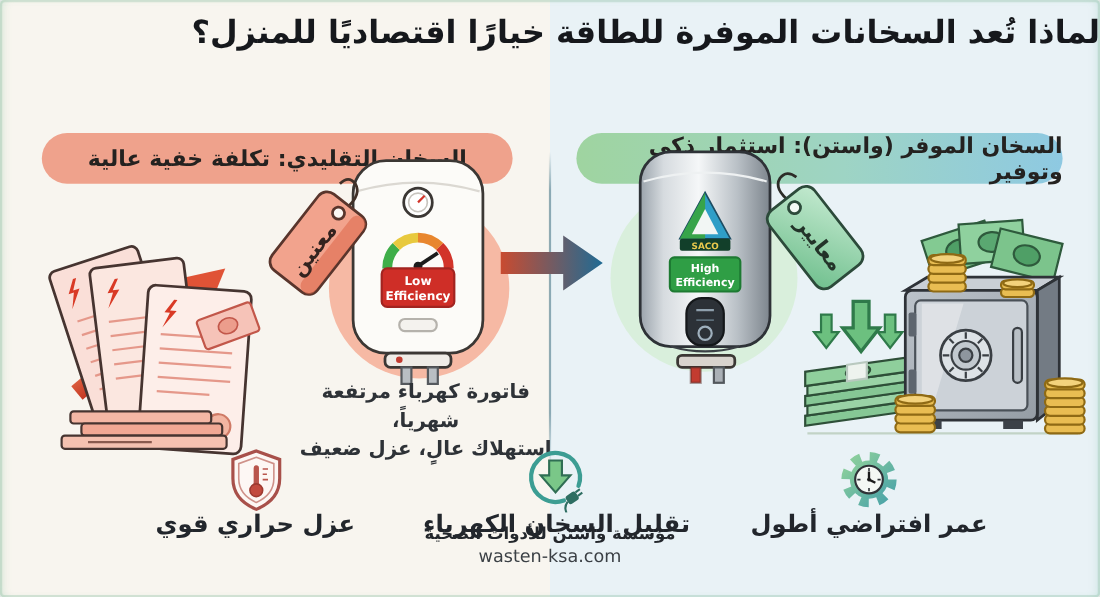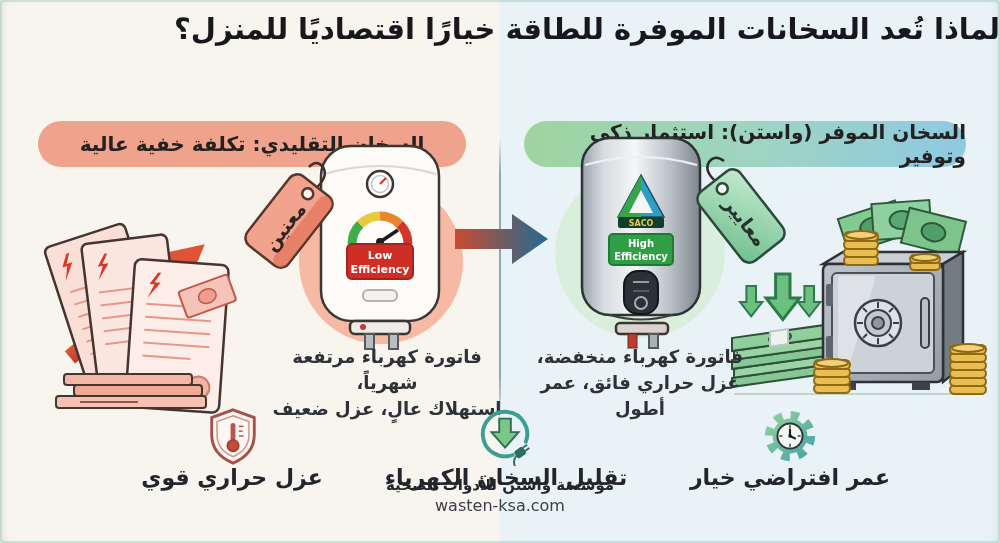--- a/index.html
+++ b/index.html
@@ -330,24 +330,20 @@
           <rect x="224" y="147" width="36" height="9" rx="4.5"></rect>
           <ellipse cx="242" cy="150" rx="16" ry="4" fill="#f3d27c"></ellipse>
         </g>
     </g>
   </svg>
 
   <div class="abs desc desc-trad">
     <span style="display:block">فاتورة كهرباء مرتفعة شهرياً،</span>
     <span style="display:block">استهلاك عالٍ، عزل ضعيف</span>
   </div>
-  <div class="abs desc desc-eff">
-    <span style="display:block">فاتورة كهرباء منخفضة،</span>
-    <span style="display:block">عزل حراري فائق، عمر أطول</span>
-  </div>
 
   <svg class="abs" style="left:204px;top:406px;" width="58" height="60" viewBox="0 0 60 62">
     <path d="M30 4 L52 12 V30 C52 45 42 54 30 59 C18 54 8 45 8 30 V12 Z" fill="#fdf7f4" stroke="#a8504a" stroke-width="3"></path>
     <path d="M30 10 L46.5 16 V30 C46.5 41.5 39 48.5 30 52.5 C21 48.5 13.5 41.5 13.5 30 V16 Z" fill="none" stroke="#cf9189" stroke-width="1.5"></path>
     <line x1="30" y1="20" x2="30" y2="38" stroke="#b9554c" stroke-width="5" stroke-linecap="round"></line>
     <circle cx="30" cy="41" r="6" fill="#c24a3e" stroke="#9e3a30" stroke-width="1.5"></circle>
     <g stroke="#b9554c" stroke-width="1.5">
       <line x1="36" y1="21" x2="41" y2="21"></line>
         <line x1="36" y1="26" x2="40" y2="26"></line>
         <line x1="36" y1="31" x2="41" y2="31"></line>
@@ -380,18 +376,18 @@
     <g stroke="#2f3338" stroke-width="1.5">
       <line x1="30" y1="20" x2="30" y2="23"></line>
         <line x1="30" y1="39" x2="30" y2="42"></line>
       <line x1="19" y1="31" x2="22" y2="31"></line>
         <line x1="38" y1="31" x2="41" y2="31"></line>
     </g>
     <line x1="30" y1="31" x2="30" y2="23.5" stroke="#1c1c1c" stroke-width="2.2"></line>
     <line x1="30" y1="31" x2="36" y2="34" stroke="#1c1c1c" stroke-width="2.2"></line>
     <circle cx="30" cy="31" r="1.8" fill="#1c1c1c"></circle>
   </svg>
-  <div class="abs feature-label" style="left:665px;top:465px;width:250px;">عمر افتراضي خيار</div>
+  <div class="abs feature-label" style="left:665px;top:465px;width:250px;">عمر افتراضي أطول</div>
 
   <div class="abs footer-company">مؤسسة واستن للأدوات الصحية</div>
   <div class="abs footer-site">wasten-ksa.com</div>
 
 </div>
 
 </body></html>

